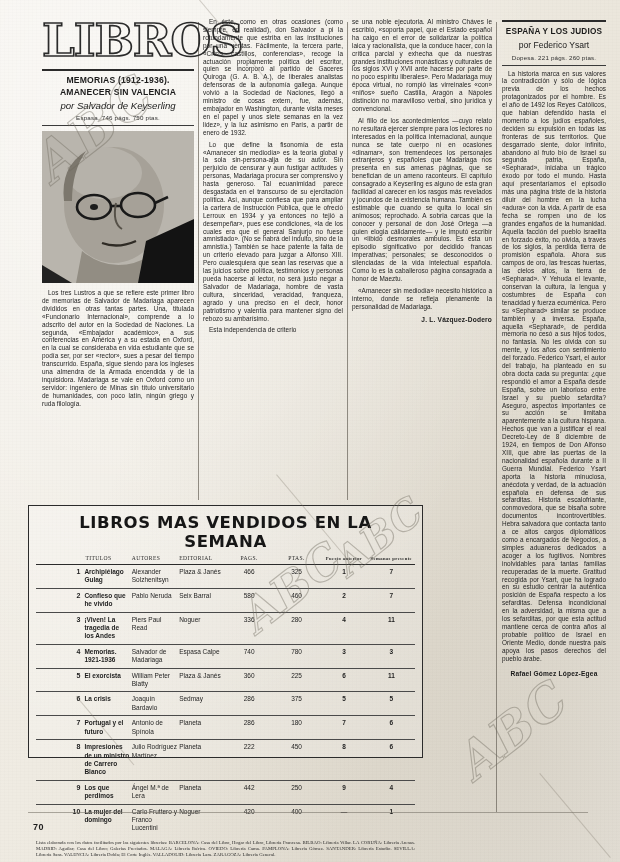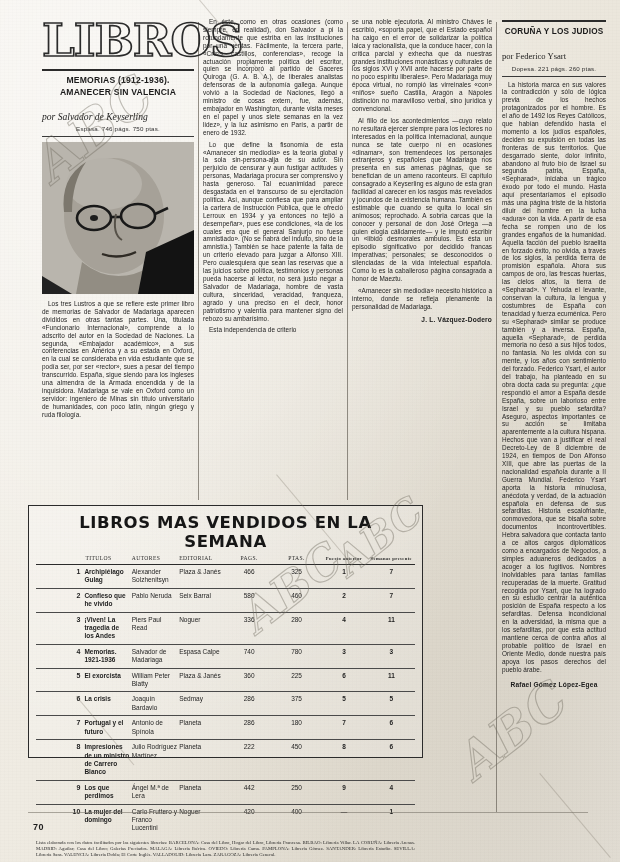--- a/index.html
+++ b/index.html
@@ -54,23 +54,23 @@
     transform-origin:left center;
   }
   .rule-h{height:2px;background:#2b2b2b;margin:2px 0 4px;}
   .rule-thin{height:1px;background:#3a3a3a;margin:3px 0;}
 
   .bk-title{
     font-weight:bold;font-size:8.6px;line-height:11.5px;
     text-align:center;letter-spacing:.2px;
   }
   .bk-author{
-    font-family:Liberation Serif, serif;
-    font-style:italic;font-size:9.6px;
-    line-height:13px;margin-top:12px;
+    font-family:Liberation Sans, sans-serif;
+    font-style:italic;font-size:9.6px;text-align:center;
+    line-height:13px;margin-top:1px;
   }
   .bk-meta{
     font-size:6.2px;text-align:center;margin-top:2px;letter-spacing:.2px;
     color:#2f2f2f;
   }
 
   
   .photo{
     width:152px;height:152px;margin-top:5px;position:relative;overflow:hidden;
     background:#ded9cf;
@@ -252,21 +252,21 @@
       <p>se una noble ejecutoria. Al ministro Cháves le escribió, «soporta papel, que el Estado español ha caigo en el error de solidarizar la política laica y racionalista, que la conduce hacer, con la crítica parcial y exhecha que da nuestras grandes instituciones monásticas y culturales de los siglos XVI y XVII ante hacerse por parte de no poco espíritu liberales». Pero Madariaga muy época virtual, no rompió las virreinales «con» «niños» sueño Castilla, Aragón a Nápoles distinción no maravilloso verbal, sino jurídica y convencional.</p>
       <p class="ind">Al fillo de los acontecimientos —cuyo relato no resultará ejercer siempre para los lectores no interesados en la política internacional, aunque nunca se tate cuerpo ni en ocasiones «dinamar», son tremendeces los personajes extranjeros y españoles que Madariaga nos presenta en sus amenas páginas, que se benefician de un ameno raconteurs. El capítulo consagrado a Keyserling es alguno de esta gran facilidad al carecer en los rasgos más revelados y jocundos de la existencia humana. También es estimable que cuando se quita lo local sin animosos; reprochado. A sobria carcas que la conocer y personal de don José Ortega —a quien elogia cálidamente— y le imputó escribir un «libido desmorales ambulos. Es ésta un episodio significativo por decidido francas imperativas; personales; se desconocidos o silenciadas de la vida intelectual española. Como lo es la caballeroso página consagrada a honor de Maeztu.</p>
       <p class="ind">«Amanecer sin mediodía» necesito histórico a interno, donde se refleja plenamente la personalidad de Madariaga.</p>
     </div>
     <div class="byline">J. L. Vázquez-Dodero</div>
   </div>
 
   <div class="col colD">
     <div class="rule-h"></div>
     <div class="headbox">
-      <div class="bk-title" style="font-size:8.2px;">CORUÑA Y LOS JUDIOS</div>
+      <div class="bk-title" style="font-size:8.2px;">ESPAÑA Y LOS JUDIOS</div>
       <div class="bk-author" style="font-size:8.6px;font-style:normal;">por Federico Ysart</div>
       <div class="bk-meta">Dopesa. 221 págs. 260 ptas.</div>
     </div>
     <div class="rule-thin"></div>
     <div class="body-text" style="margin-top:4px;">
       <p class="ind">La historia marca en sus valores la contradicción y sólo de lógica previa de los hechos protagonizados por el hombre. Es el año de 1492 los Reyes Católicos, que habían defendido hasta el momento a los judíos españoles, deciden su expulsión en todas las fronteras de sus territorios. Que desgarrado siente, dolor infinito, abandono al fruto bío de Israel su segunda patria, España, «Sepharad», iniciaba un trágico éxodo por todo el mundo. Hasta aquí presentaríamos el episodio más una página triste de la historia diluir del hombre en la lucha «adura» con la vida. A partir de esa fecha se rompen uno de los grandes engaños de la humanidad. Aquella facción del pueblo israelita en forzado éxito, no olvida, a través de los siglos, la perdida tierra de promisión española. Ahora sus campos de oro, las frescas huertas, las cielos altos, la tierra de «Sepharad». Y Yehuda el levante, conservan la cultura, la lengua y costumbres de España con tenacidad y fuerza ecuménica. Pero su «Sepharad» similar se produce también y a inversa. España, aquella «Sepharad», de perdida memoria no cesó a sus hijos todos, no fantasía. No les olvida con su mente, y los años con sentimiento del forzado. Federico Ysart, el autor del trabajo, ha planteado en su obra docta cada su pregunta: ¿que respondió el amor a España desde España, sobre un laborioso entre Israel y su pueblo sefardita? Aseguro, aspectos importantes ce su acción se limitaba aparentemente a la cultura hispana. Hechos que van a justificar el real Decreto-Ley de 8 diciembre de 1924, en tiempos de Don Alfonso XIII, que abre las puertas de la nacionalidad española durante a II Guerra Mundial. Federico Ysart aporta la historia minuciosa, anécdota y verdad, de la actuación española en defensa de sus sefarditas. Historia escalofriante, conmovedora, que se bisaña sobre documentos incontrovertibles. Hebra salvadora que contacta tanto a ce altos cargos diplomáticos como a encargados de Negocios, a simples aduaneros dedicados a acoger a los fugitivos. Nombres inolvidables para tantas familias recuperadas de la muerte. Gratitud recogida por Ysart, que ha logrado en su estudio centrar la auténtica posición de España respecto a los sefarditas. Defensa incondicional en la adversidad, la misma que a los sefarditas, por que esta actitud mantiene cerca de contra años al probable político de Israel en Oriente Medio, donde nuestra país apoya los pasos derechos del pueblo árabe.</p>
     </div>
     <div class="byline" style="text-align:center;margin-top:8px;">Rafael Gómez López-Egea</div>
   </div>
 

